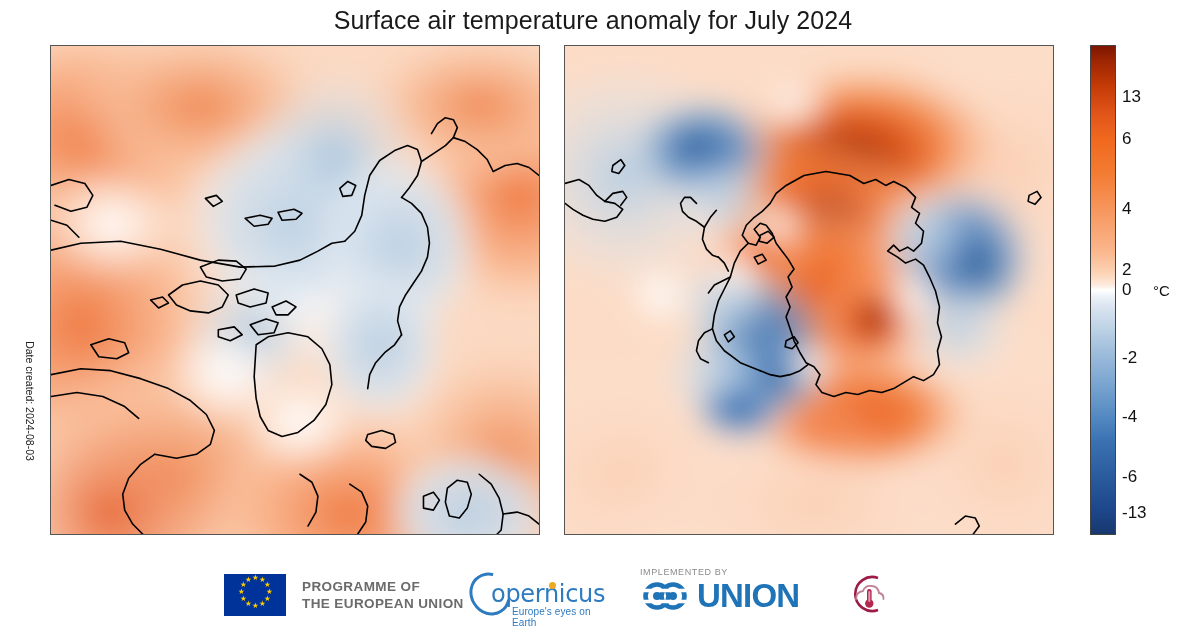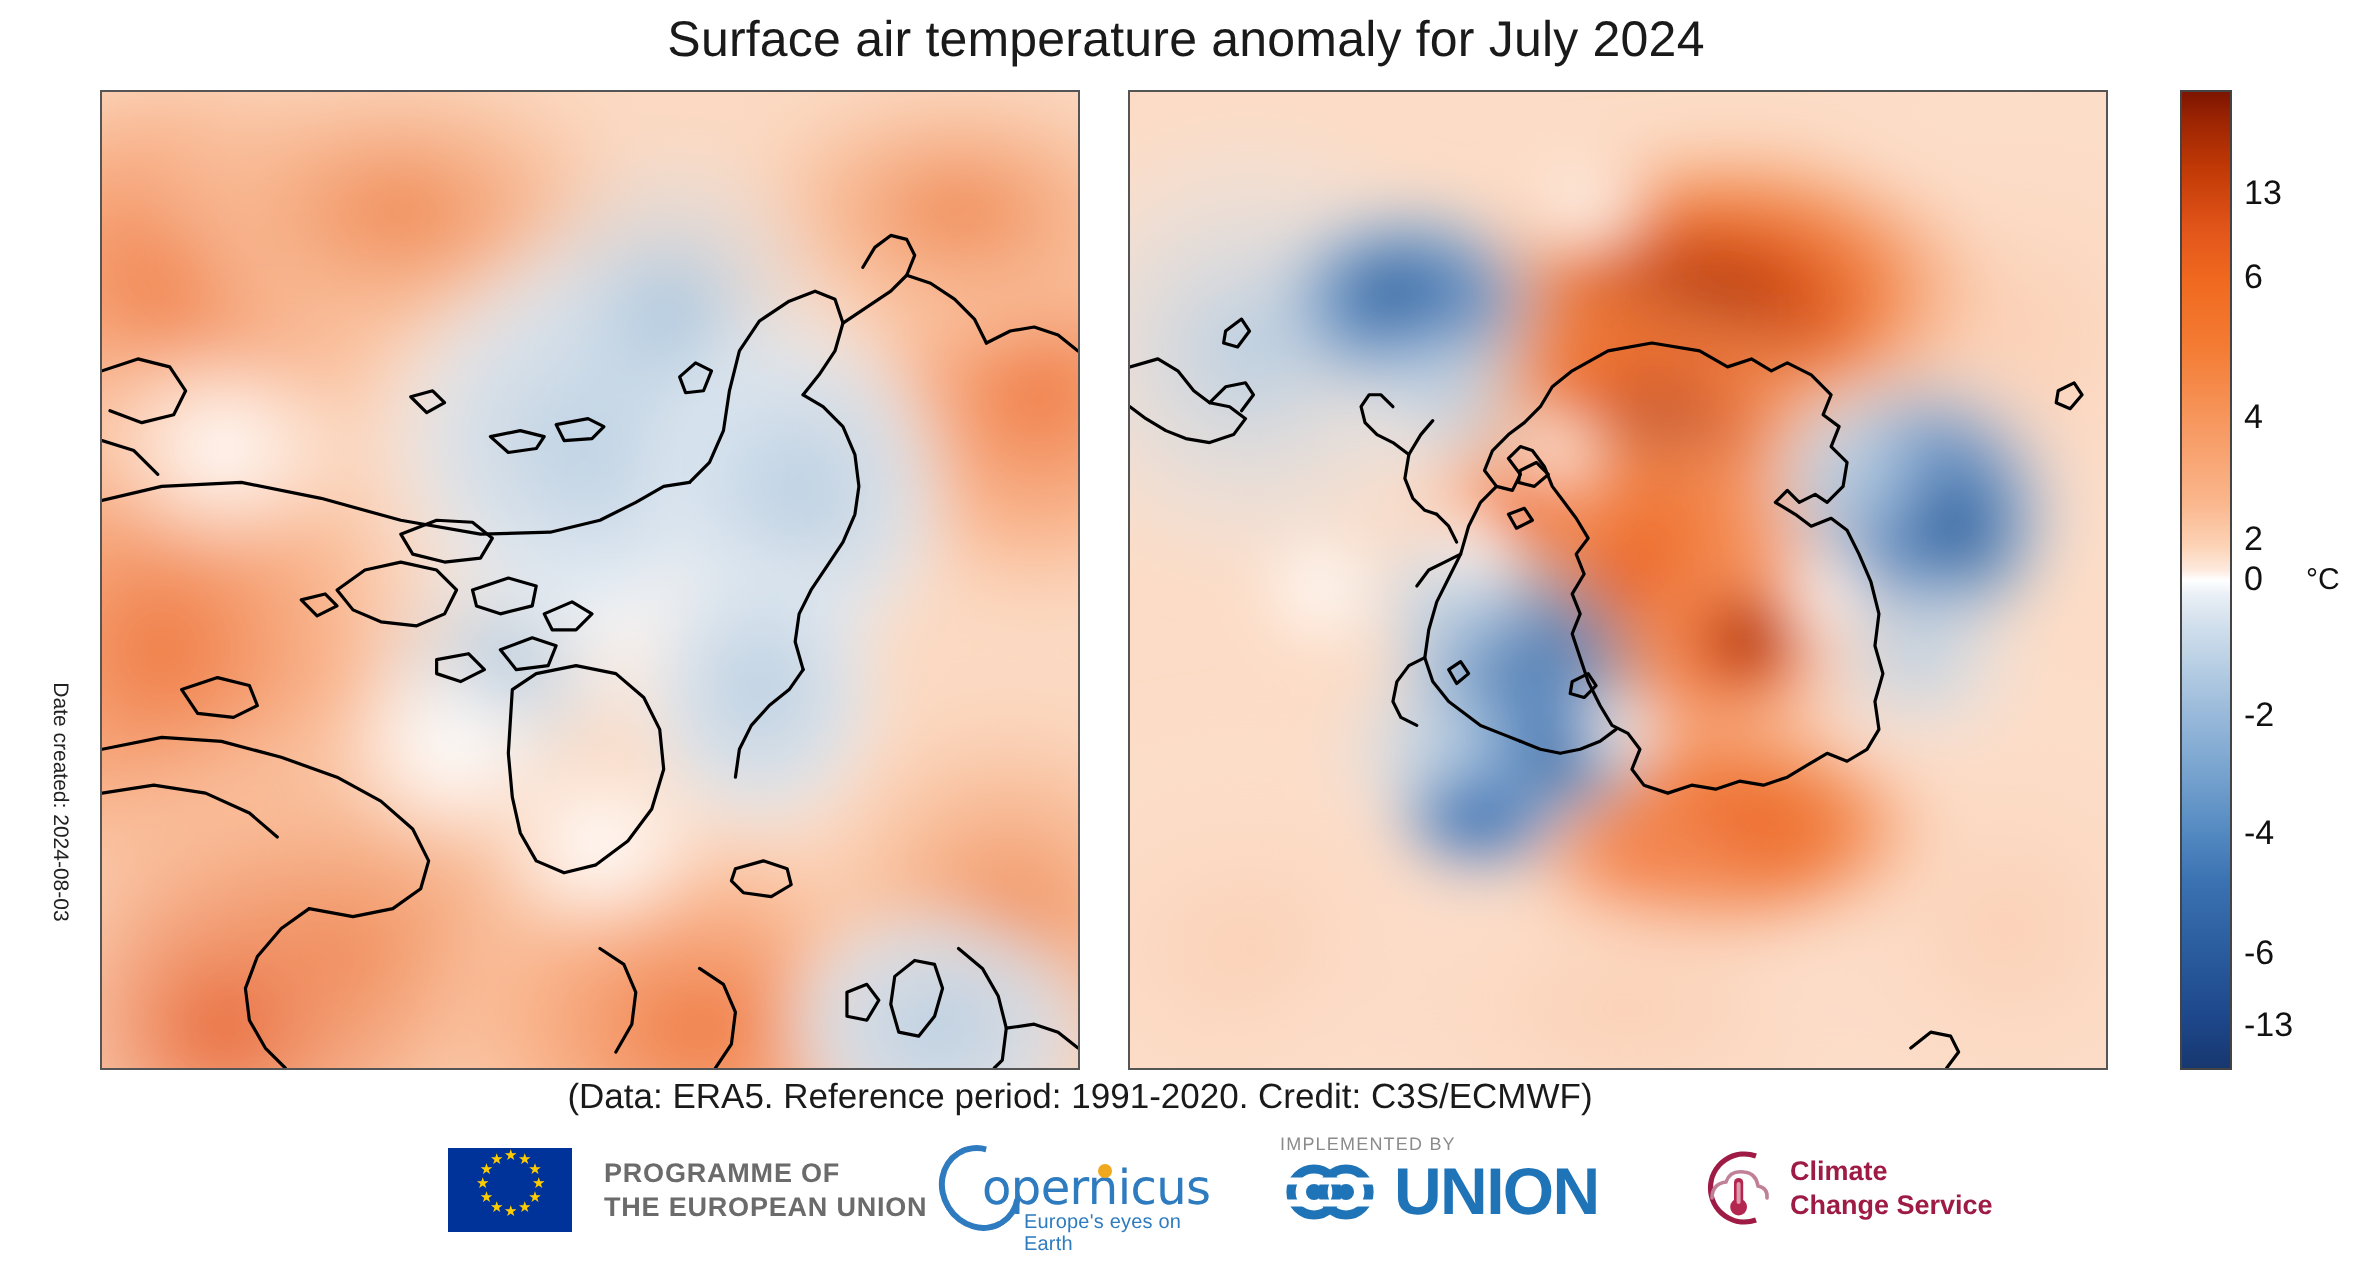--- a/index.html
+++ b/index.html
@@ -360,21 +360,20 @@
     <div class="cb-tick" style="top:164px;">4</div>
     <div class="cb-tick" style="top:225px;">2</div>
     <div class="cb-tick" style="top:245px;">0</div>
     <div class="cb-tick" style="top:313px;">-2</div>
     <div class="cb-tick" style="top:372px;">-4</div>
     <div class="cb-tick" style="top:432px;">-6</div>
     <div class="cb-tick" style="top:468px;text-align:right;">-13</div>
     <div class="cb-unit" style="top:245px;">°C</div>
   </div>
 
-  <div class="caption">(Data: ERA5.  Reference period: 1991-2020.  Credit: C3S/ECMWF)</div>
 
   <div class="footer">
 
     <div class="logo" id="logo-eu">
       <div class="euflag">
         <span class="eustar" style="left:31px;top:8px;"></span>
         <span class="eustar" style="left:38px;top:9.9px;"></span>
         <span class="eustar" style="left:43.1px;top:15px;"></span>
         <span class="eustar" style="left:45px;top:22px;"></span>
         <span class="eustar" style="left:43.1px;top:29px;"></span>
@@ -425,20 +424,16 @@
     </div>
 
     <div class="logo" id="logo-c3s">
       <svg class="c3s-icon" viewBox="0 0 44 42">
         <path d="M33 5 A17 17 0 1 0 33 37" fill="none" stroke="#9e1b46" stroke-width="2.6"></path>
         <path d="M11 26 Q11 19 18 18 Q20 12 27 13 Q33 13.5 34 20 Q39 21 38.5 26" fill="none" stroke="#c08098" stroke-width="1.8" stroke-linecap="round"></path>
         <rect x="22" y="16" width="4.6" height="13" rx="2.3" fill="#b3264f"></rect>
         <circle cx="24.3" cy="30.5" r="4.2" fill="#b3264f"></circle>
         <rect x="23.3" y="18" width="2" height="11" rx="1" fill="#ffffff" opacity=".55"></rect>
       </svg>
-      <div class="c3s-text">
-        <div>Climate</div>
-        <div>Change Service</div>
-      </div>
     </div>
 
   </div>
 </div>
 
 </body></html>

